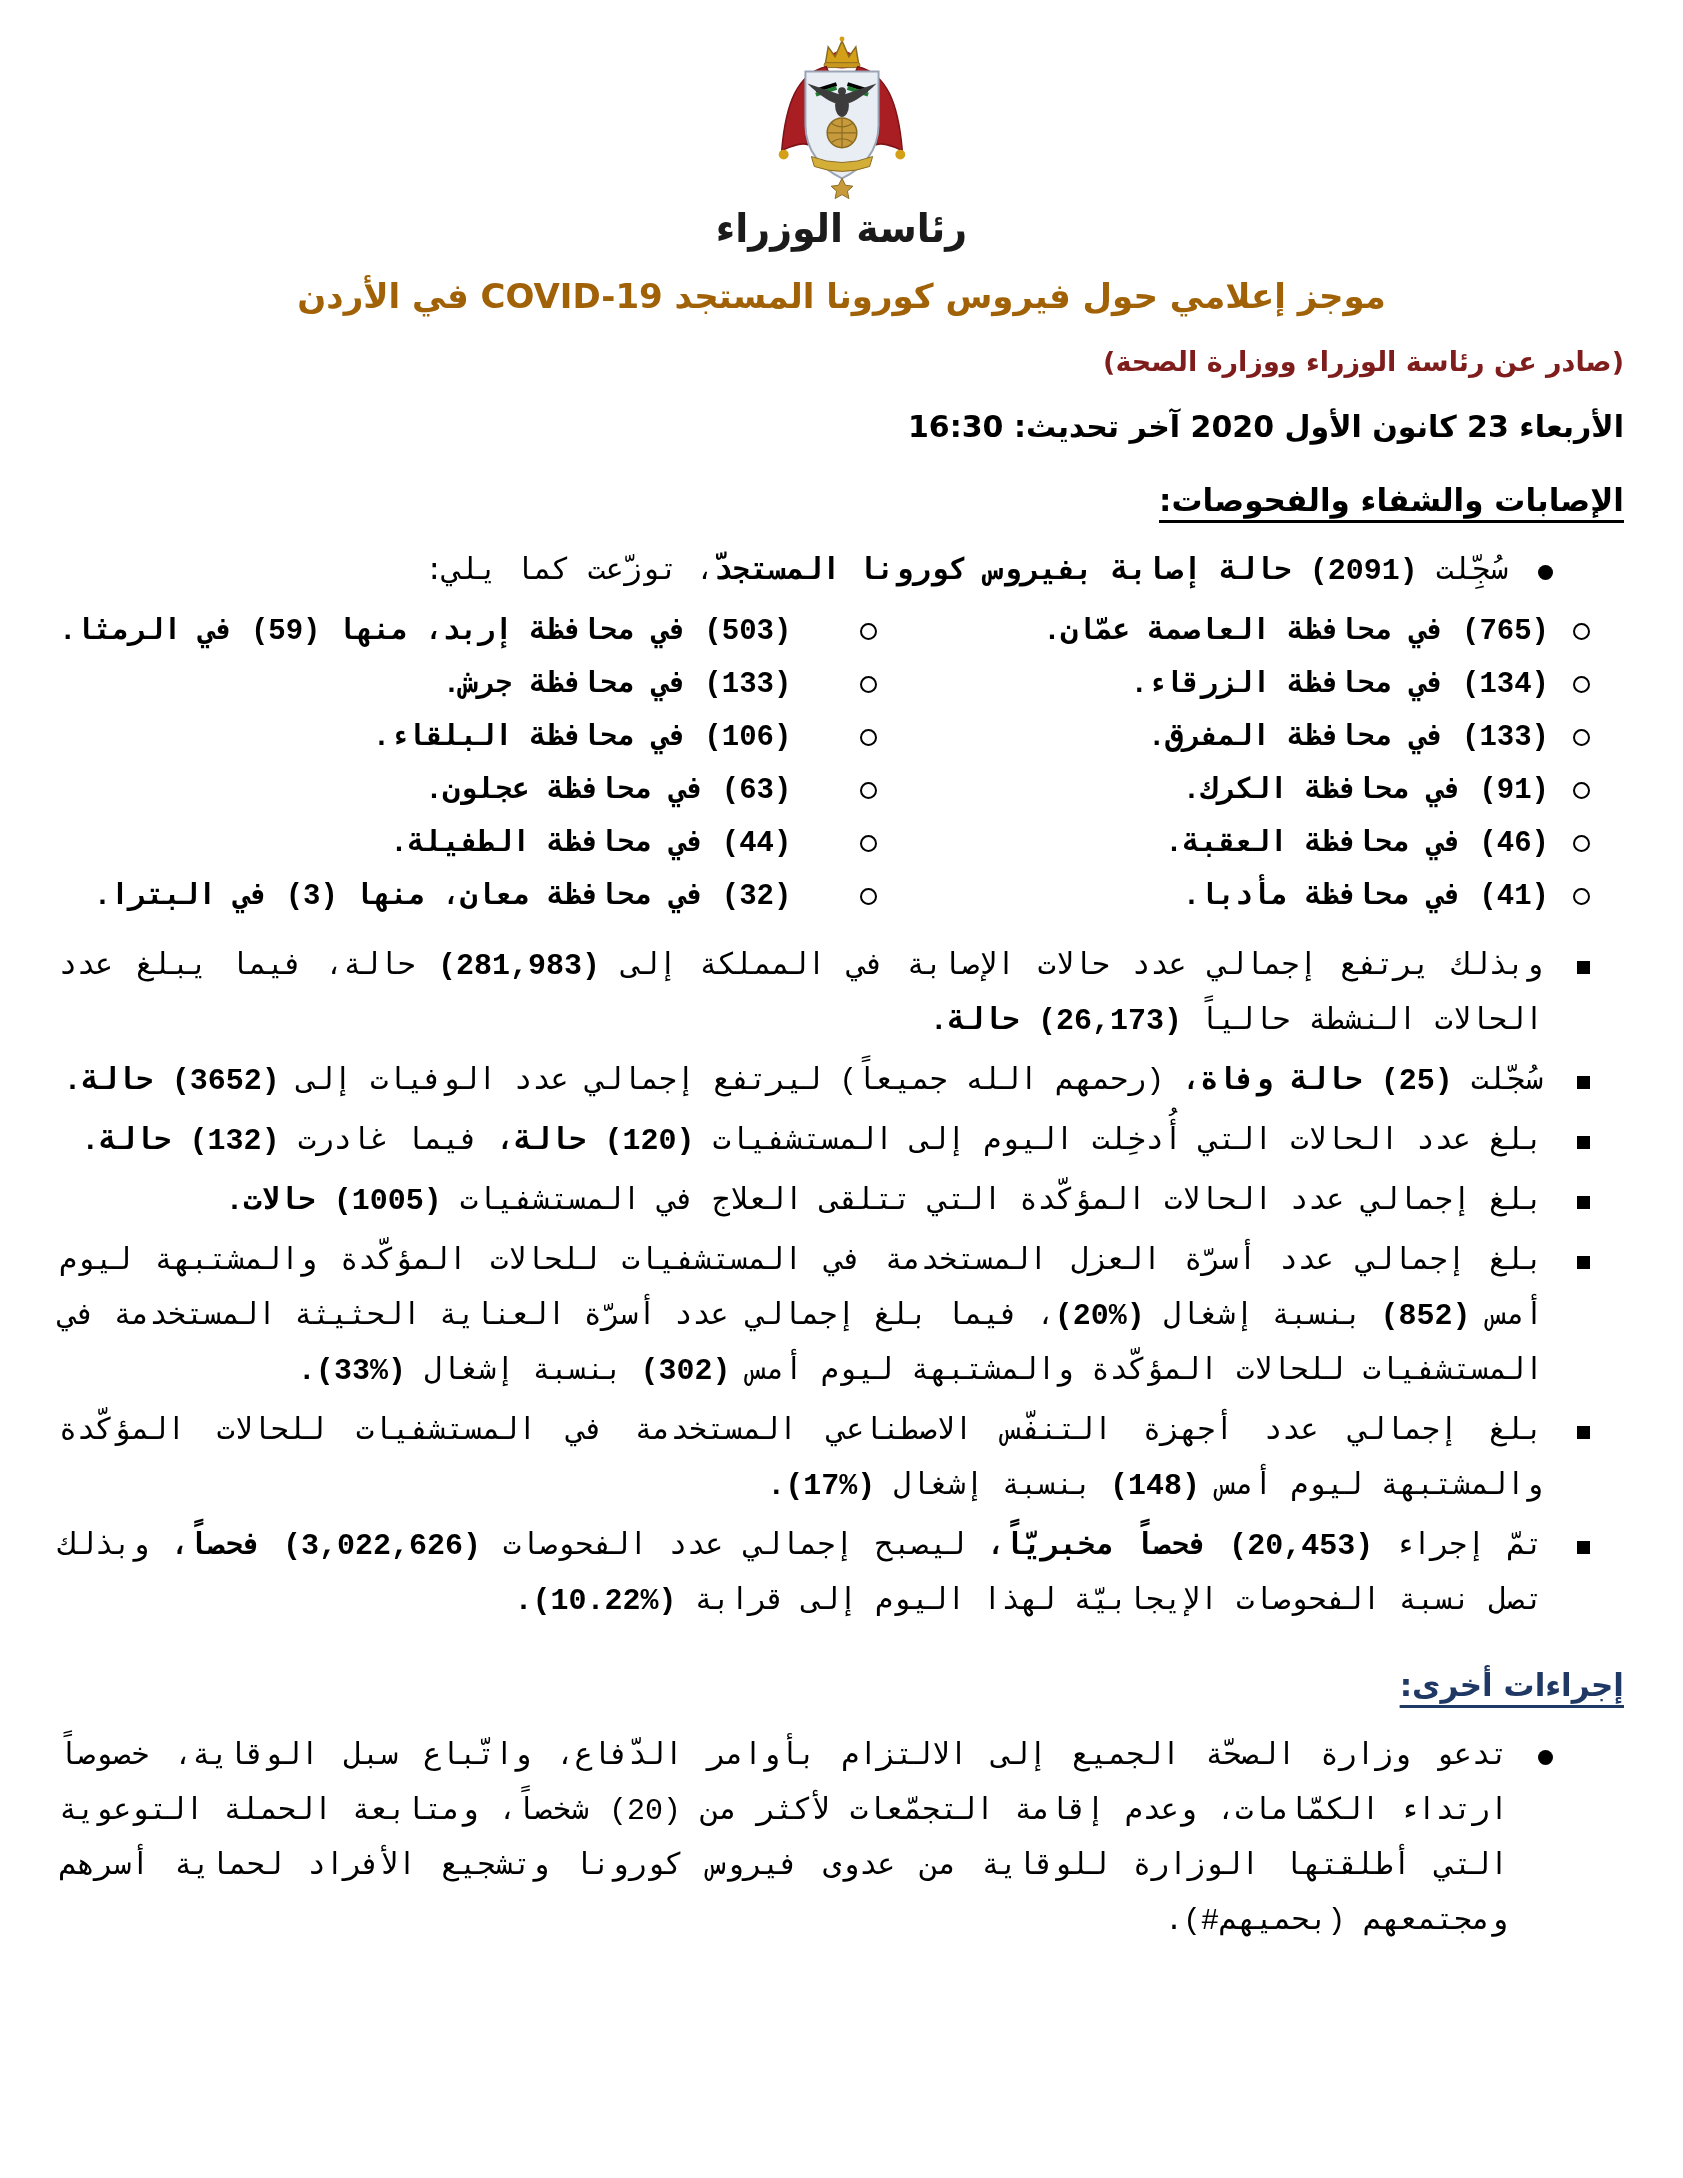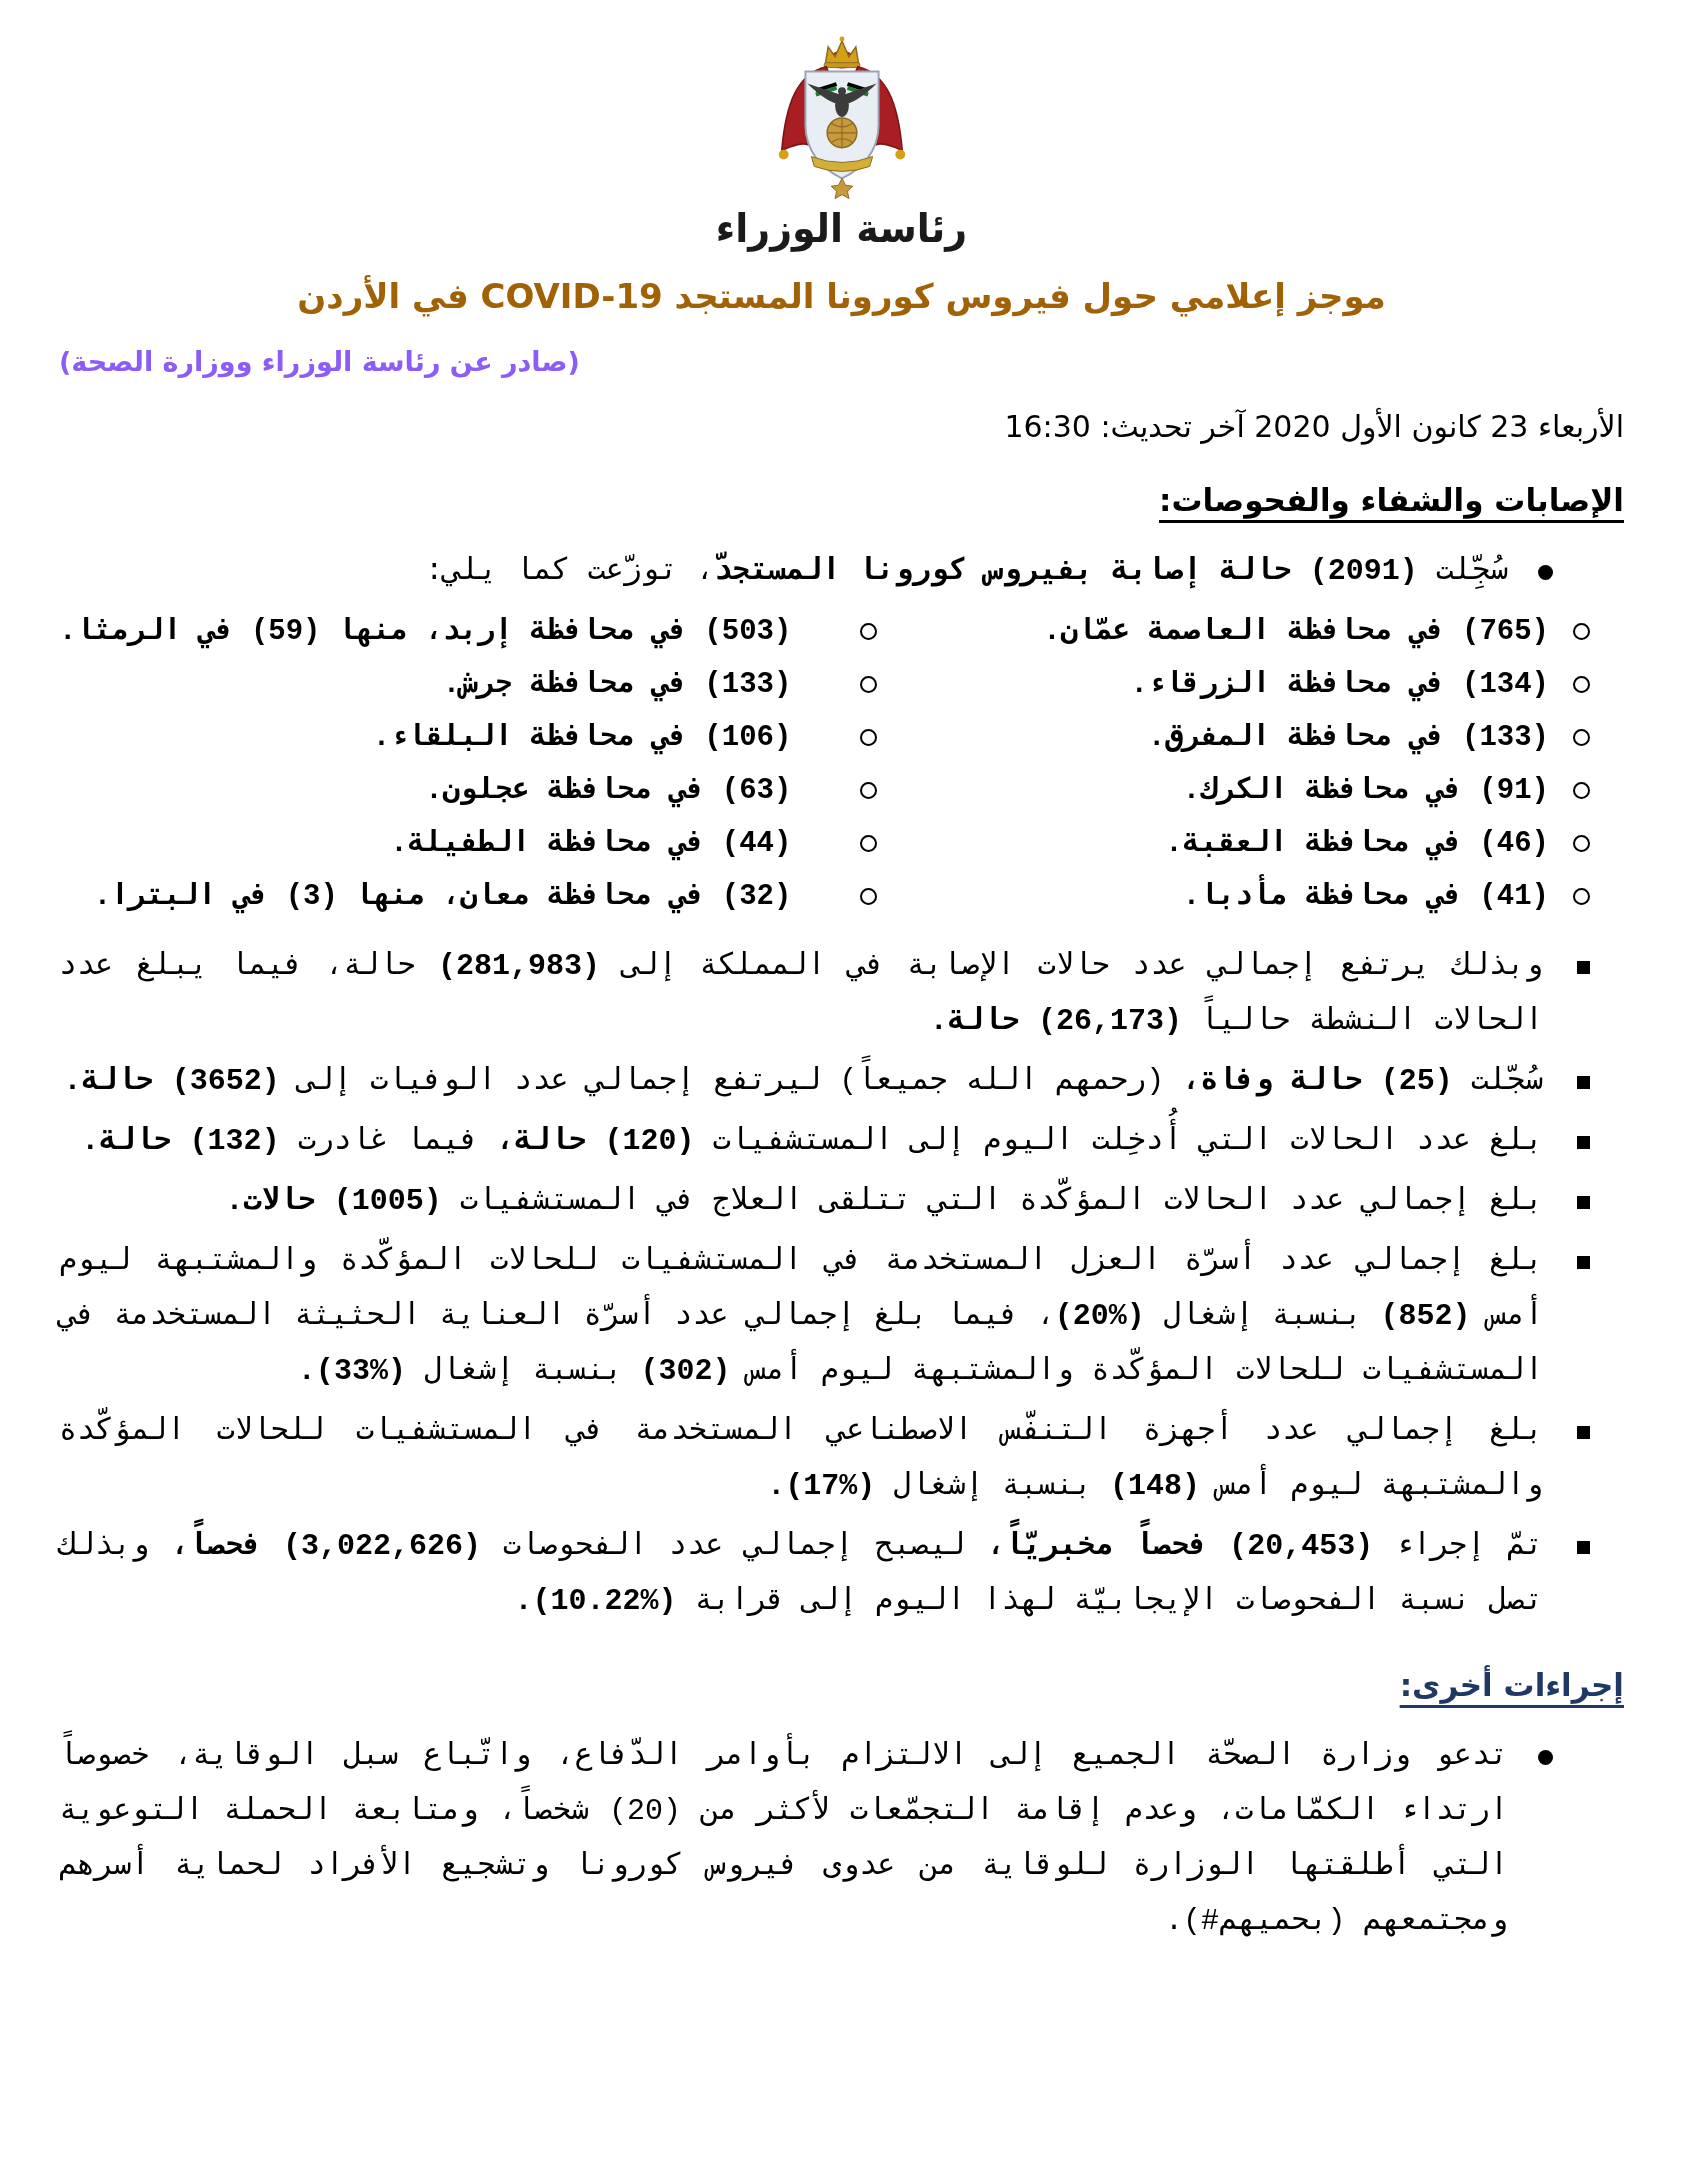--- a/index.html
+++ b/index.html
@@ -14,22 +14,22 @@
   .page { box-sizing: border-box; width: 1683px; height: 1977px; padding: 34px 59px 0 59px; position: relative; }
 
   
   .logo-wrap { text-align: center; }
   .crest { display: block; margin: 0 auto; }
   .logo-caption {
     text-align: center; font-size: 38px; font-weight: bold; color: #1b1b1b;
     margin-top: 2px; letter-spacing: 1px; transform: scaleY(1.05);
   }
   .title   { text-align: center; color: #a16207; font-size: 34px; font-weight: bold; margin: 26px 0 0 0; }
-  .subtitle{ text-align: left; color: #8b5cf6; font-size: 27px; font-weight: bold; margin: 30px 0 0 0; }
-  .date-line { text-align: right; font-size: 30px; font-weight: normal; margin: 32px 0 0 0; }
+  .subtitle{ text-align: right; color: #7f1d1d; font-size: 27px; font-weight: bold; margin: 30px 0 0 0; }
+  .date-line { text-align: right; font-size: 30px; font-weight: bold; margin: 32px 0 0 0; }
 
   
   .sec-heading {
     font-size: 31px; font-weight: bold; text-align: right;
     text-decoration: underline; text-decoration-thickness: 3px; text-underline-offset: 9px;
     margin: 38px 0 0 0;
   }
   .sec-heading.navy { color: #1f3864; }
 
   

